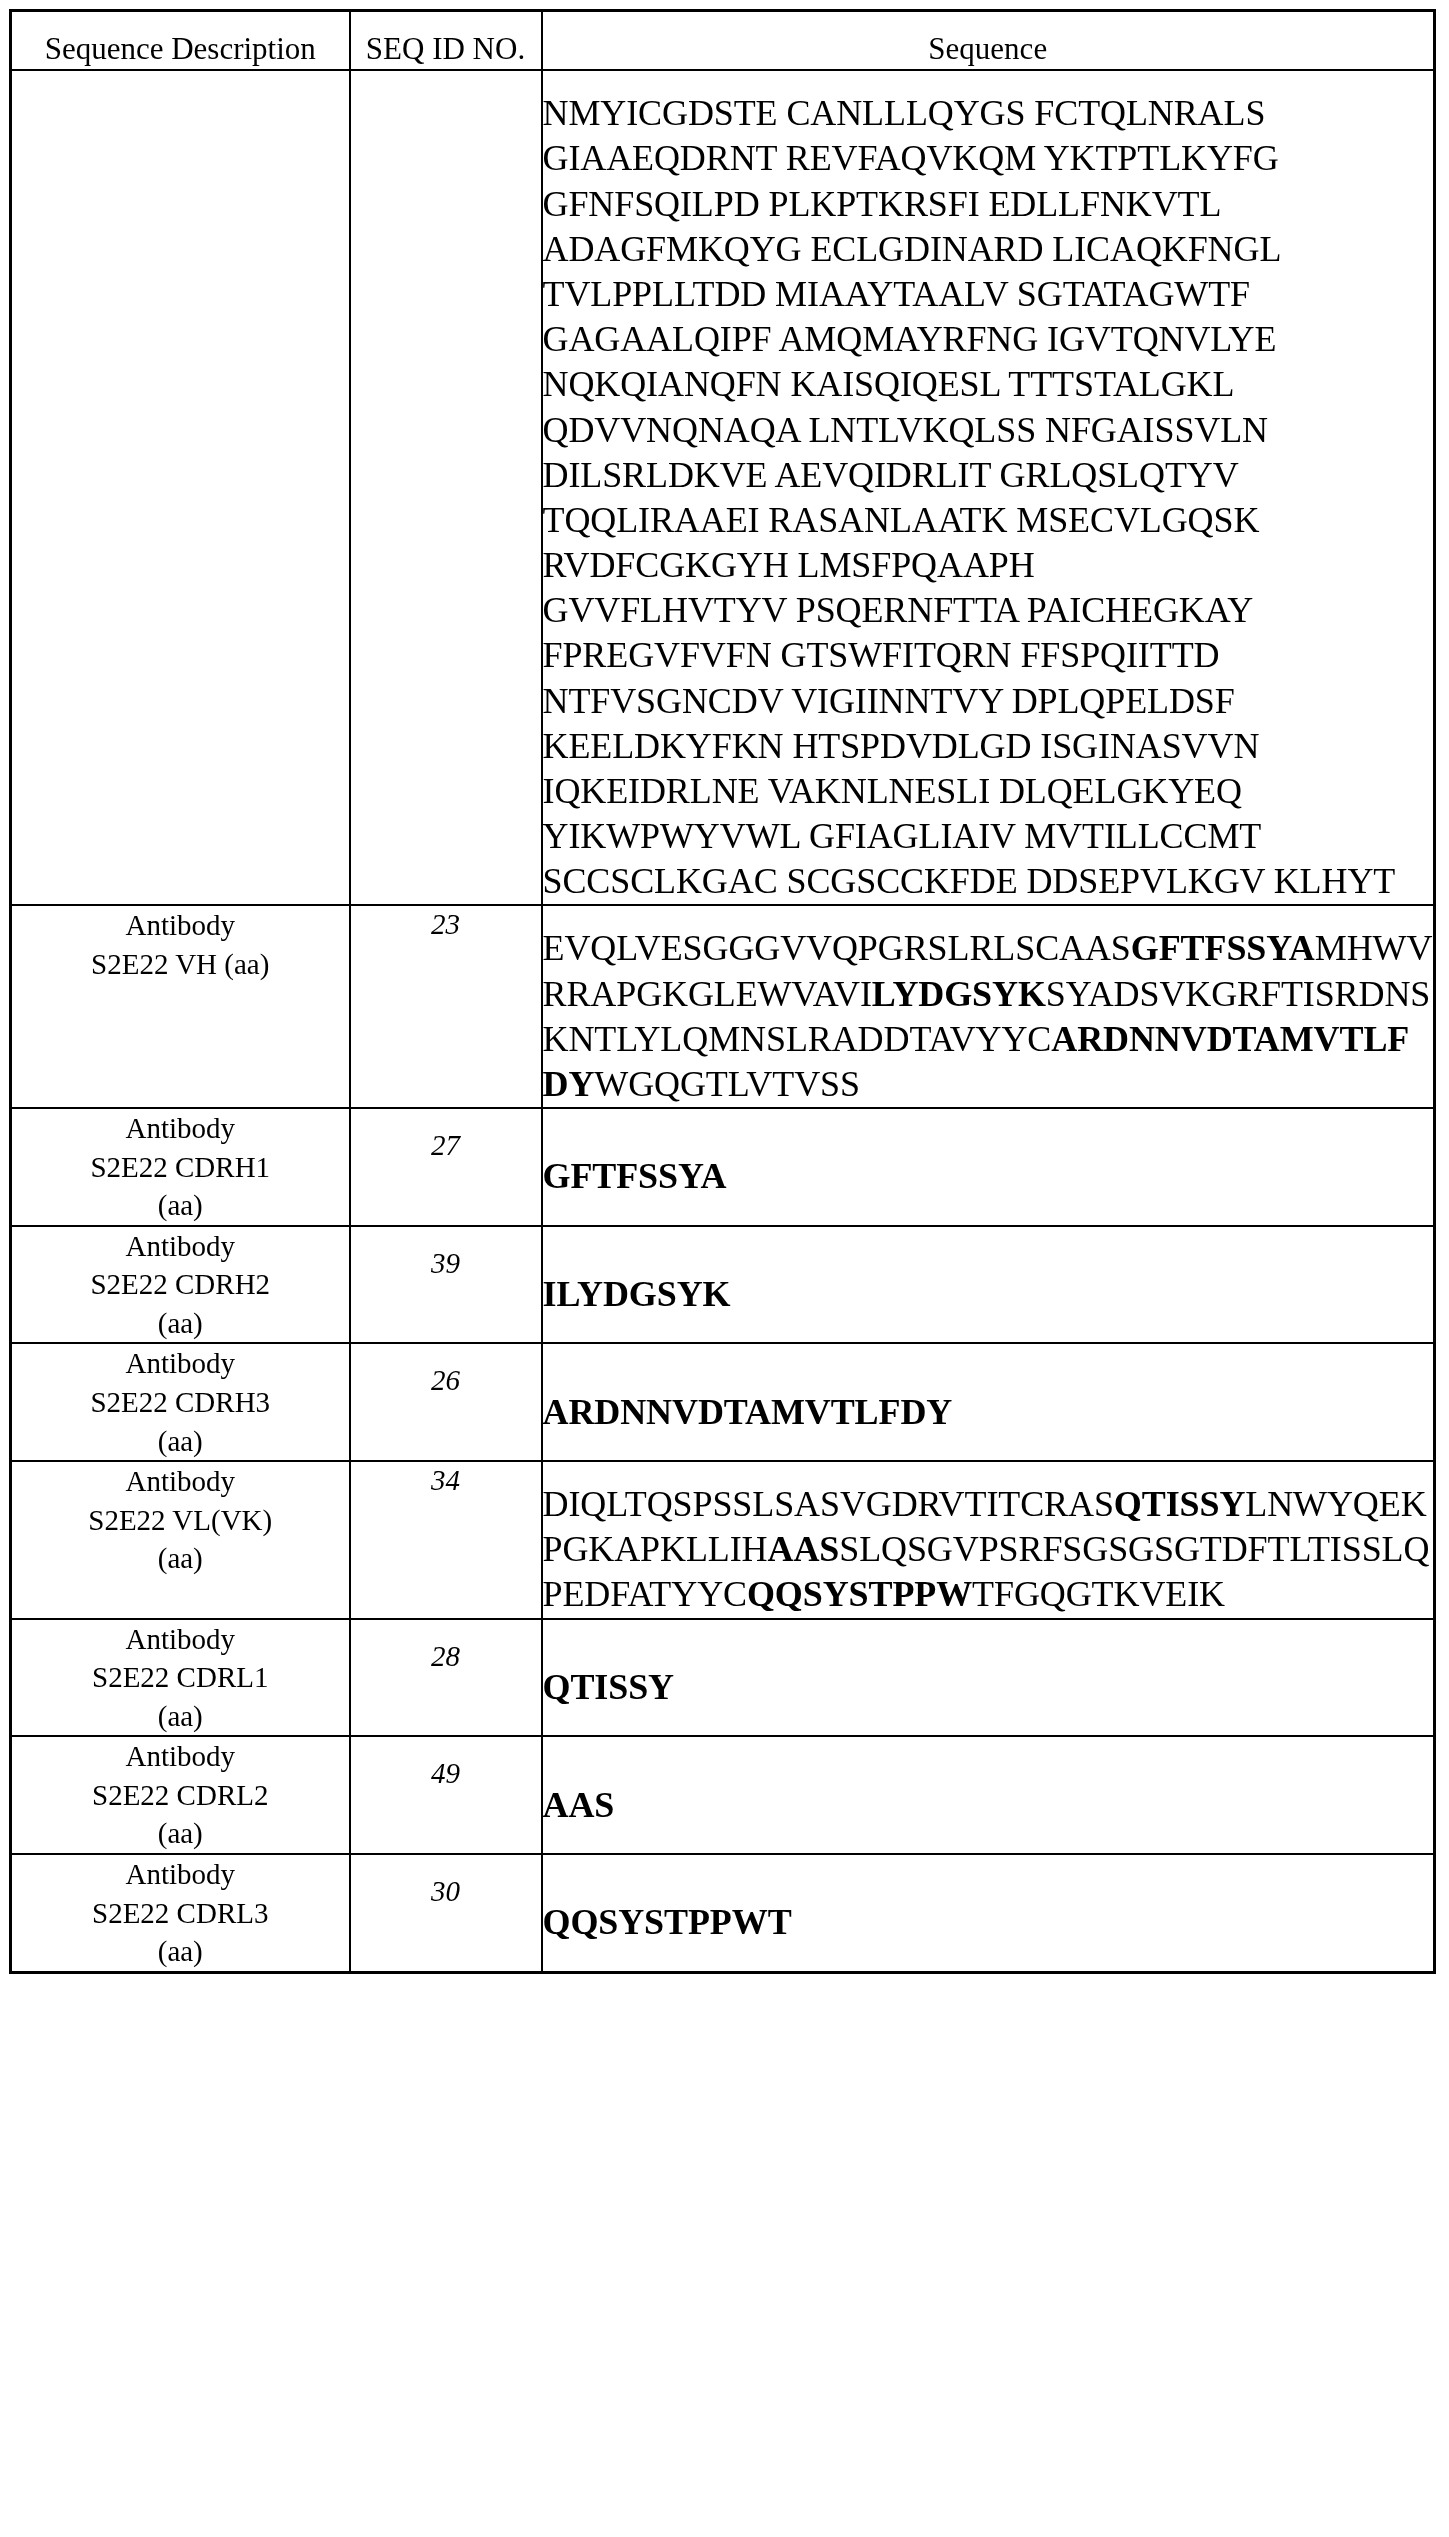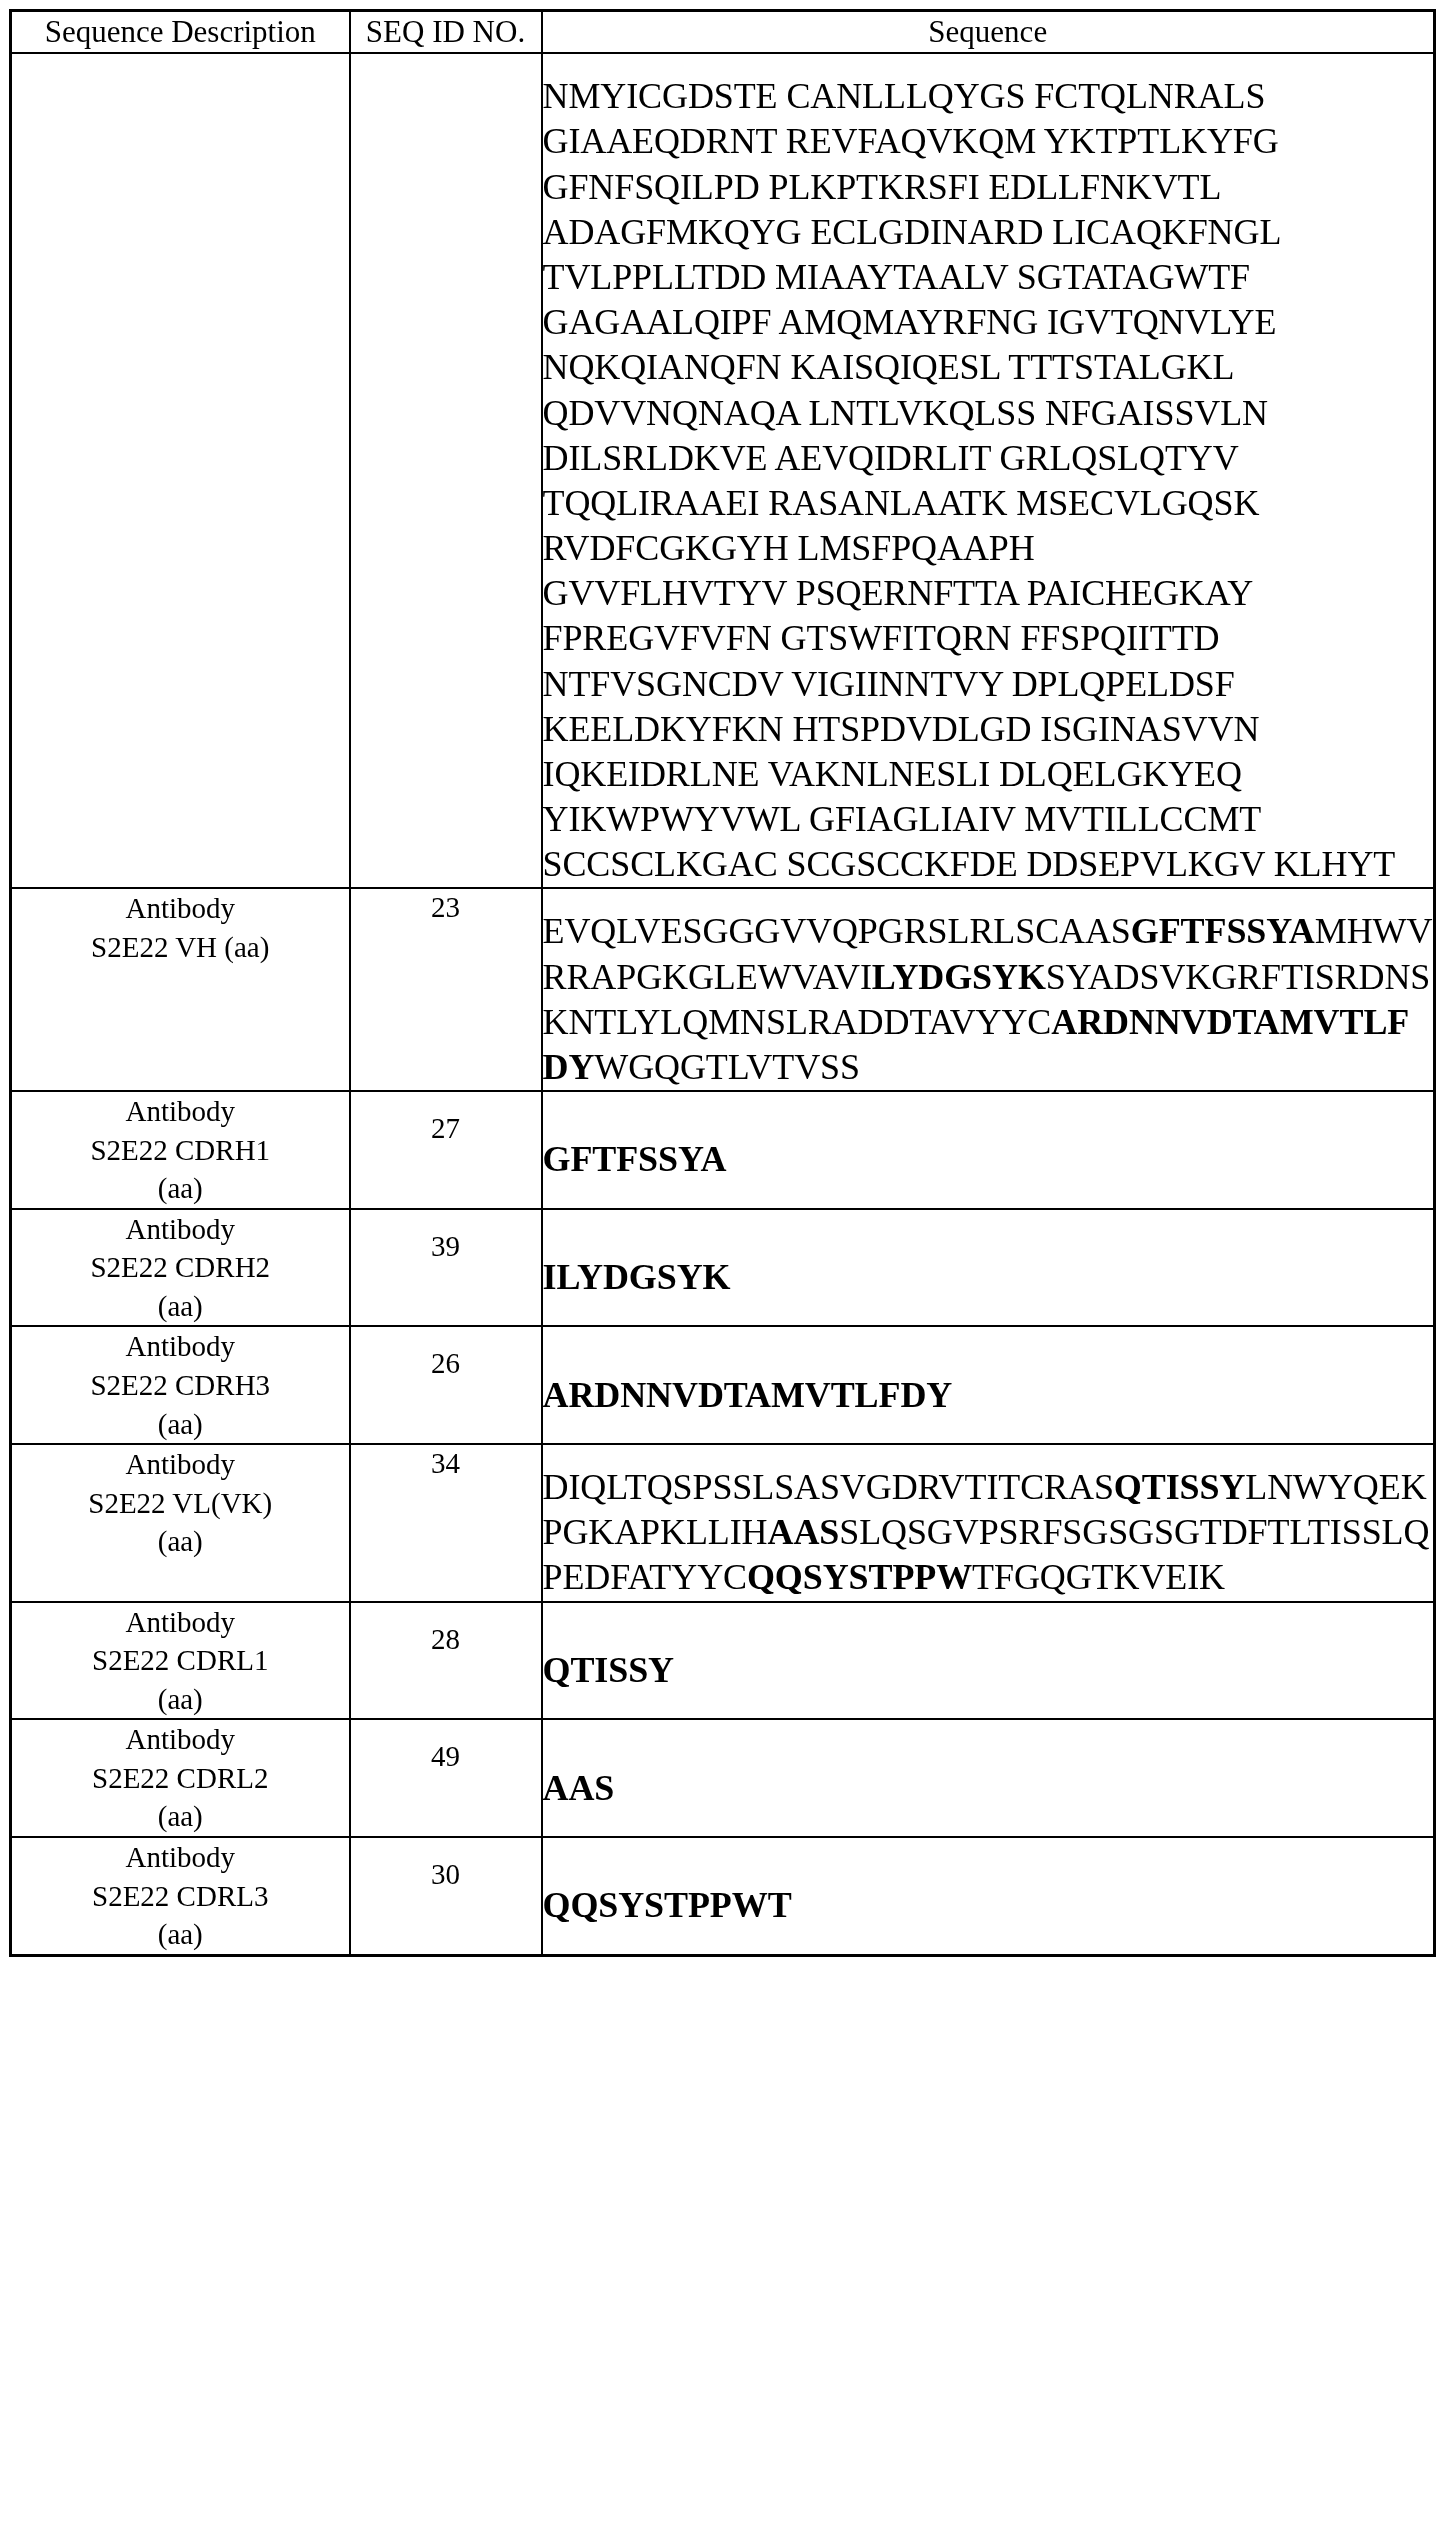--- a/index.html
+++ b/index.html
@@ -39,40 +39,42 @@
   
   thead td {
     text-align: center;
     vertical-align: middle;
     padding: 12.5px 5.3px 14.3px 5.3px;
   }
   .hdr-text {
     font-size: 31px;
     line-height: 1.30;
     text-align: center;
+    margin-top: 17px;
   }
 
   
   .desc-cell {
     text-align: center;
     vertical-align: top;
     padding-top: 21.4px;
   }
   .desc-text {
     font-size: 29px;
     line-height: 1.33;
     text-align: center;
     white-space: pre-line;
   }
 
   
   .id-cell {
     text-align: center;
     vertical-align: top;
     padding-top: 19.6px;
+    font-style: italic;
   }
   .id-text {
     font-size: 29px;
     line-height: 1.3;
     text-align: center;
   }
 
   
   .seq-cell {
     vertical-align: top;

